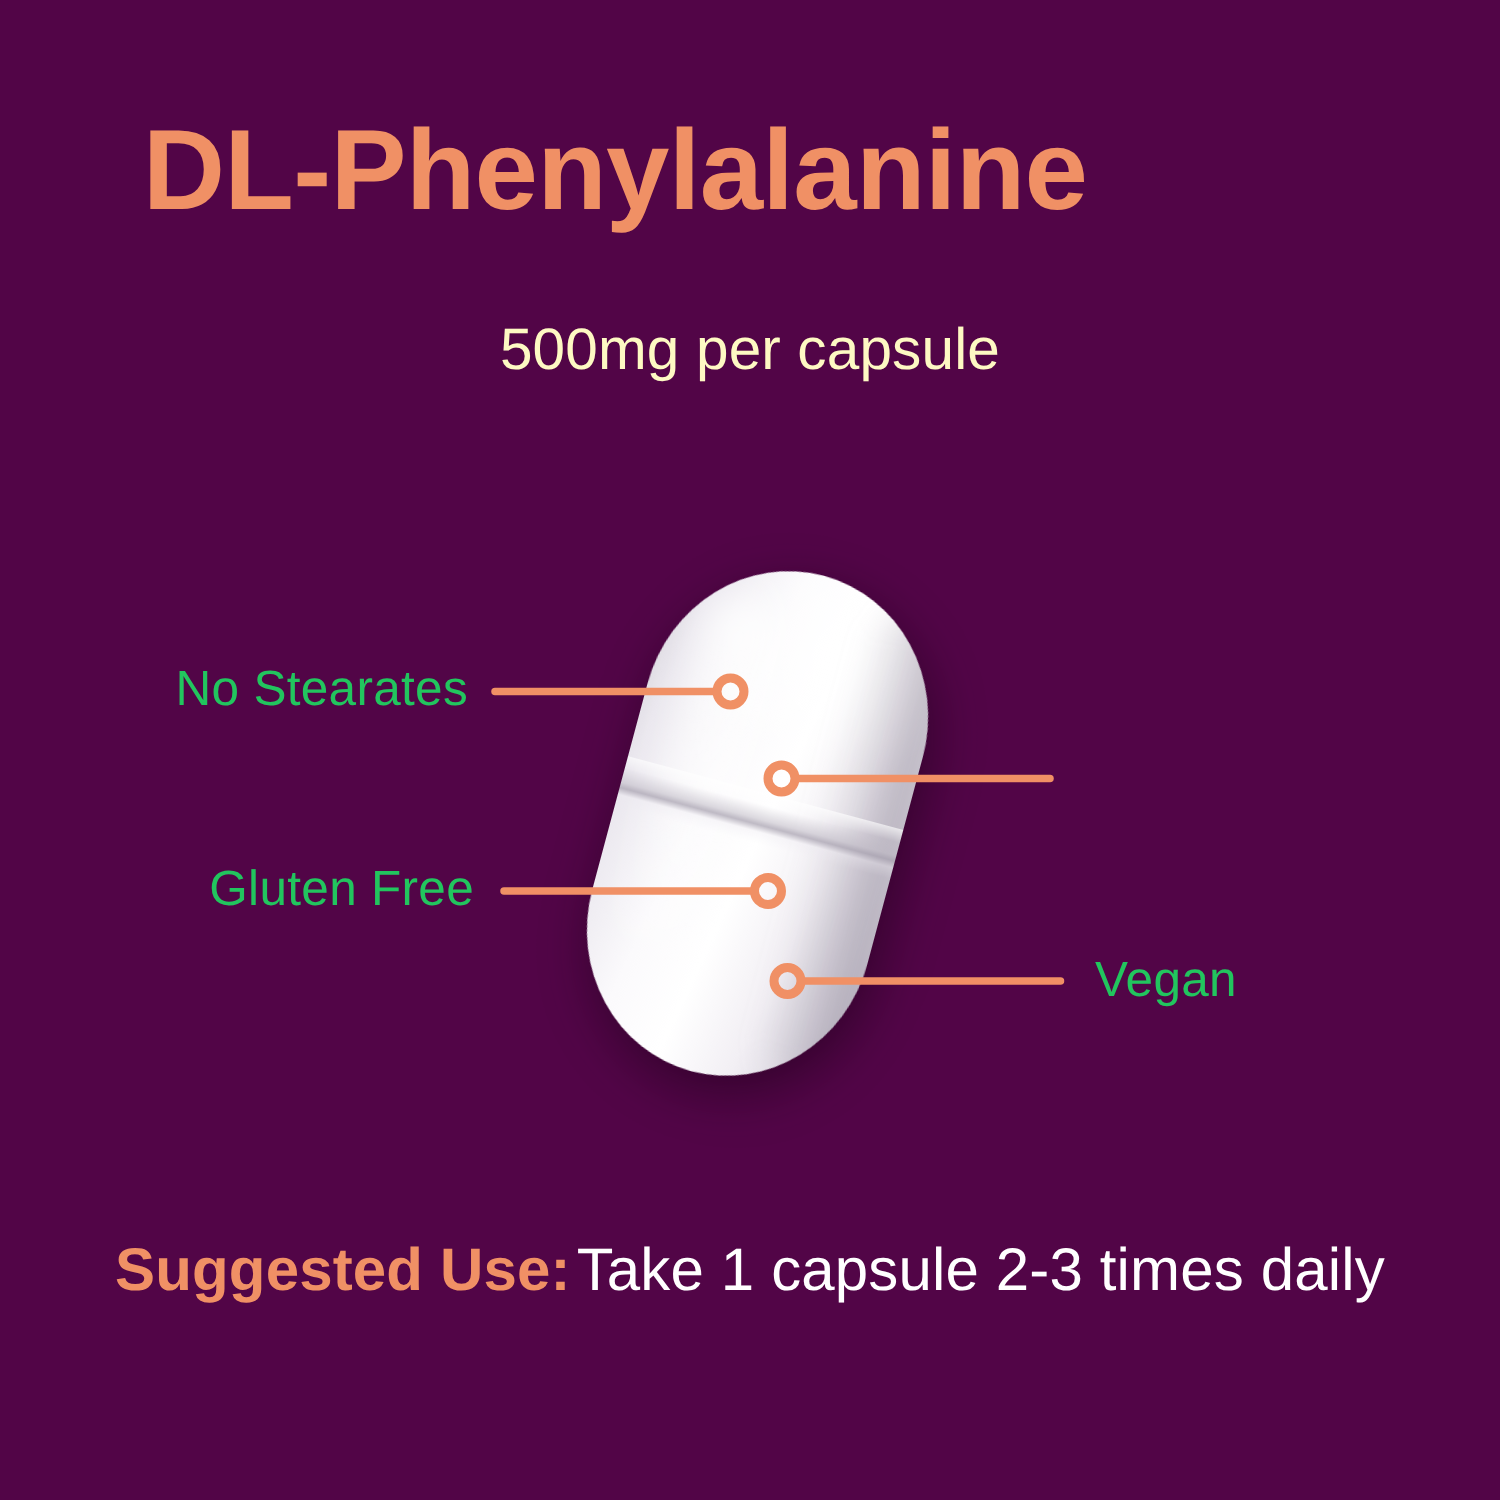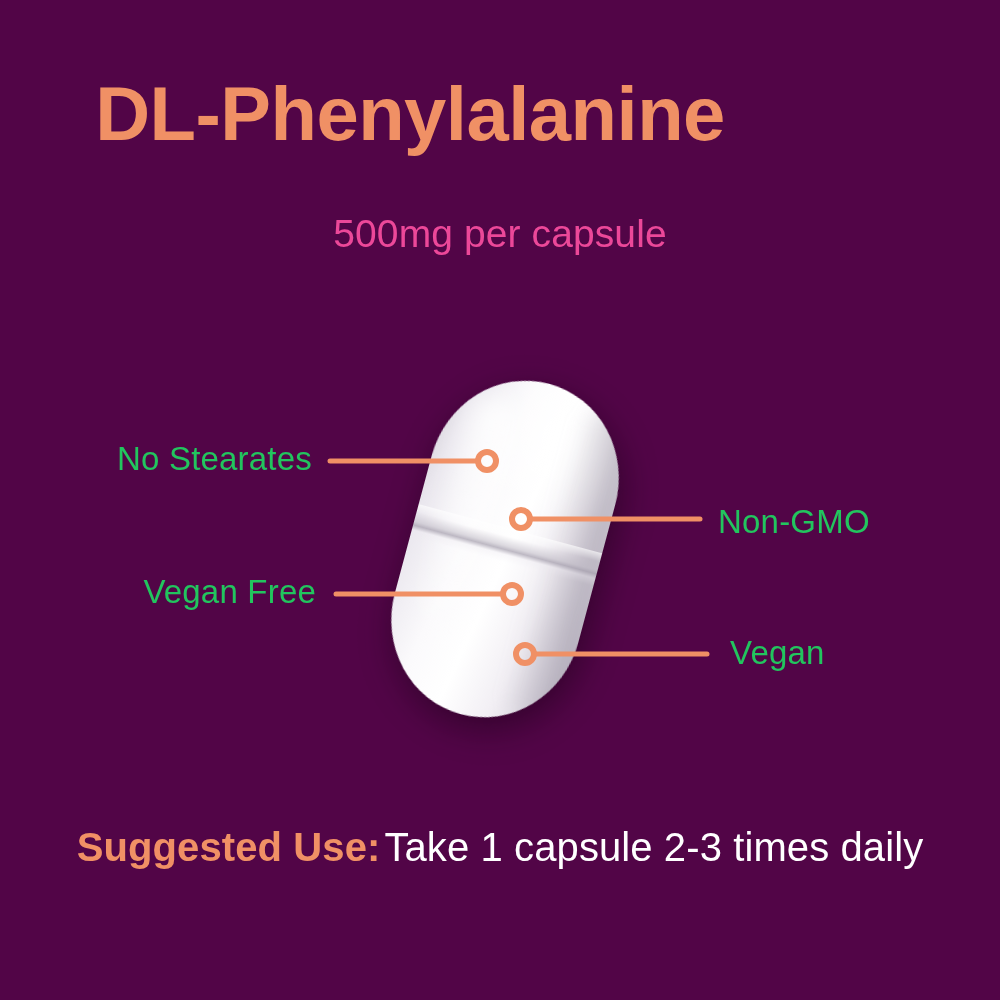--- a/index.html
+++ b/index.html
@@ -34,21 +34,21 @@
     white-space: nowrap;
   }
   .subtitle {
     position: absolute;
     top: 212px;
     left: 0;
     width: 1000px;
     text-align: center;
     font-size: 39px;
     font-weight: 400;
-    color: #ec4899;
+    color: #fef9c3;
     letter-spacing: 0.1px;
   }
 
   
   .capsule-stage {
     position: absolute;
     left: 0;
     top: 0;
     width: 1000px;
     height: 1000px;
@@ -197,23 +197,22 @@
     <g fill="none" stroke="#f09065" stroke-width="6">
       <circle id="dot-no-stearates" cx="487" cy="461" r="9"></circle>
       <circle id="dot-non-gmo" cx="521" cy="519" r="9"></circle>
       <circle id="dot-gluten-free" cx="512" cy="594" r="9"></circle>
       <circle id="dot-vegan" cx="525" cy="654" r="9"></circle>
     </g>
   </svg>
 
   <div class="callout-label cl-left" id="label-no-stearates">No Stearates</div>
 
-  <div class="callout-label cl-right" id="label-non-gmo">Non-GMO</div>
-
-  <div class="callout-label cl-left" id="label-gluten-free">Vegan Free</div>
+
+  <div class="callout-label cl-left" id="label-gluten-free">Gluten Free</div>
 
   <div class="callout-label cl-right" id="label-vegan">Vegan</div>
 
   <div class="suggested">
     <span class="lead">Suggested Use:</span><span>Take 1 capsule 2-3 times daily</span>
   </div>
 
 </div>
 
 </body></html>

